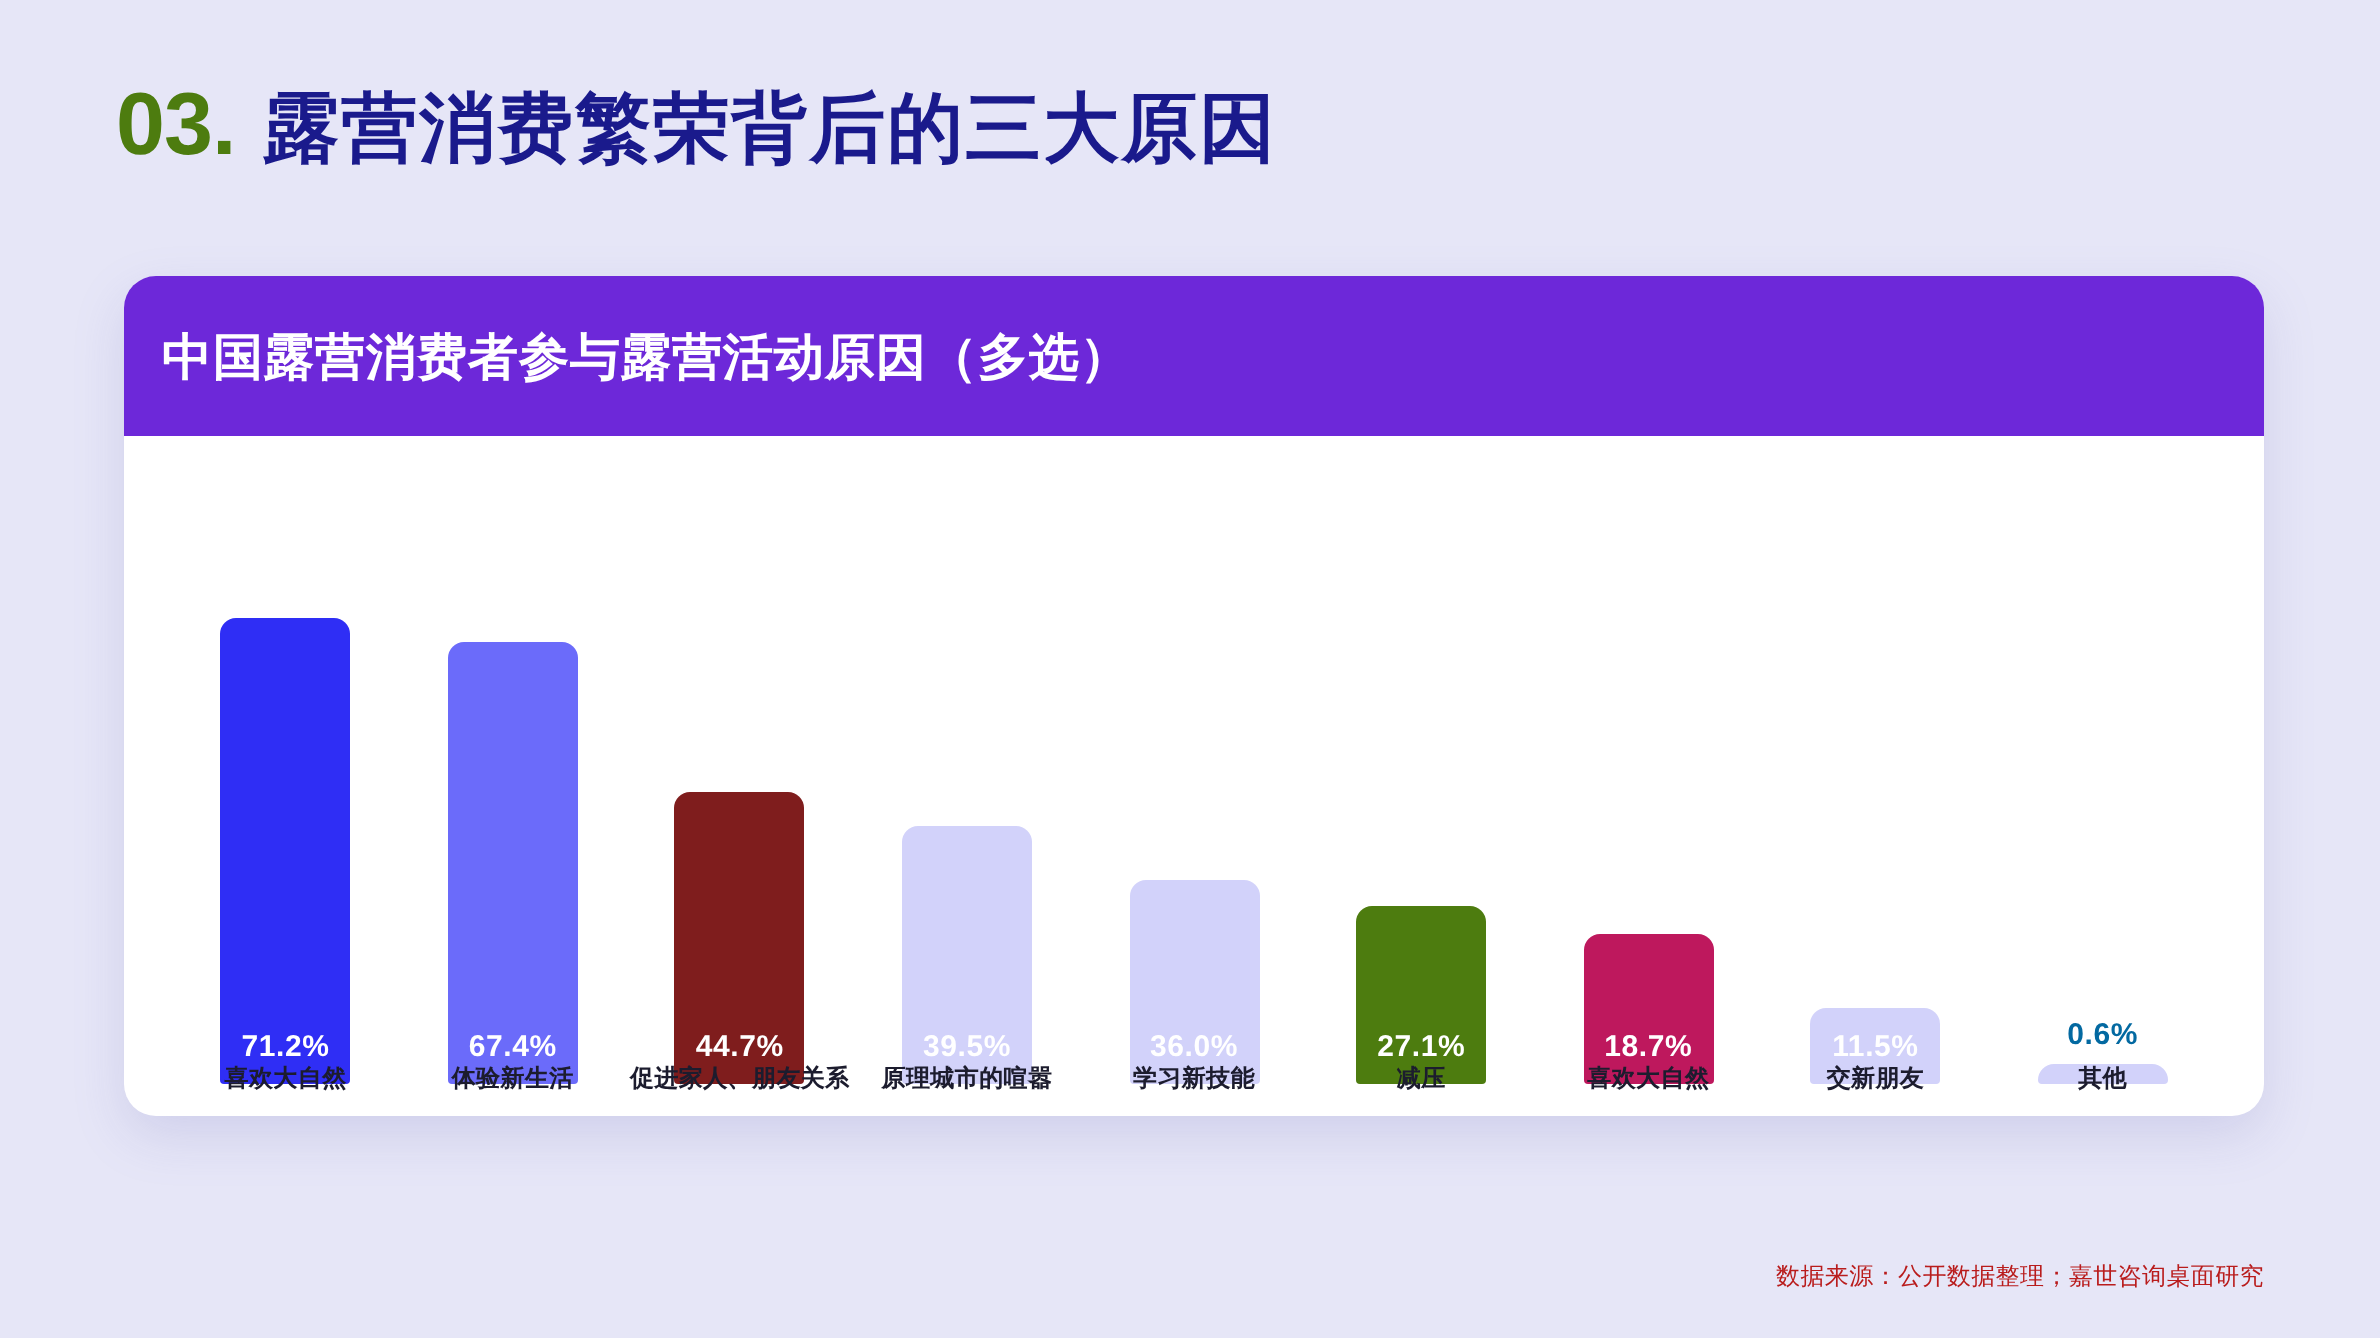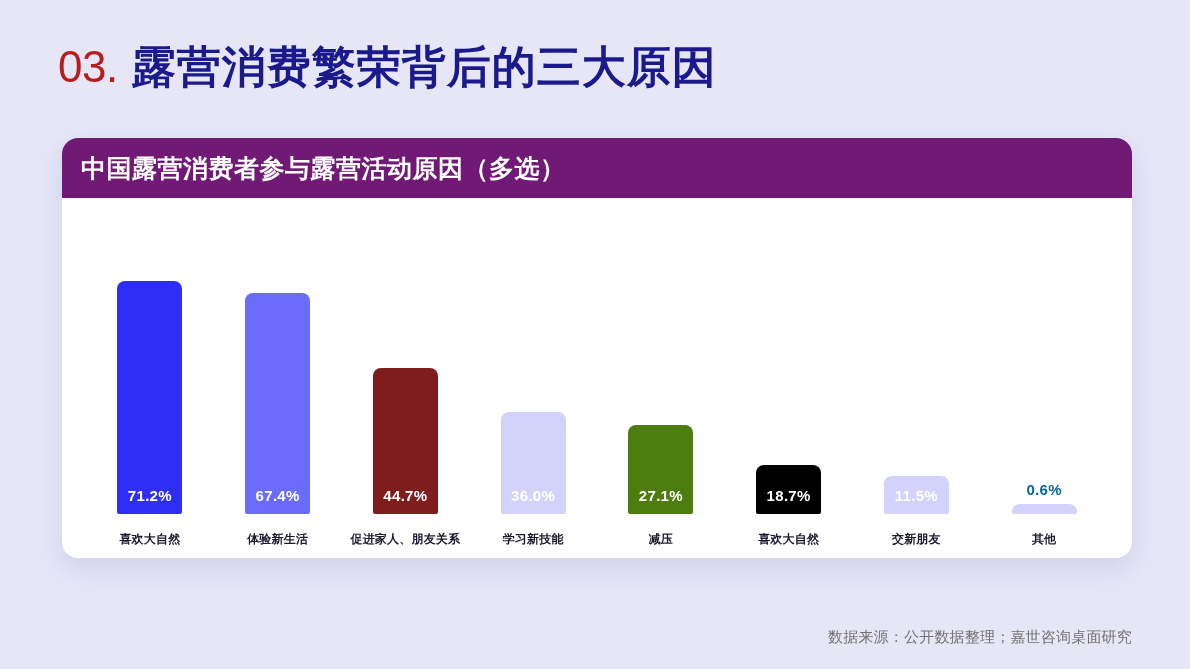--- a/index.html
+++ b/index.html
@@ -21,26 +21,26 @@
     position: absolute;
     left: 58px;
     top: 38px;
     display: flex;
     align-items: baseline;
     gap: 14px;
     white-space: nowrap;
   }
   .slide-number {
     font-size: 44px;
-    font-weight: 400;
-    color: #b91c1c;
+    font-weight: 700;
+    color: #4d7c0f;
     letter-spacing: -0.5px;
   }
   .slide-heading {
-    font-size: 44px;
+    font-size: 38px;
     font-weight: 700;
     color: #1a1a8c;
     letter-spacing: 1px;
   }
 
   
   .card {
     position: absolute;
     left: 62px;
     top: 138px;
@@ -48,22 +48,22 @@
     height: 420px;
     background: #ffffff;
     border-radius: 16px;
     box-shadow: 0 10px 26px rgba(120,120,190,0.20);
     overflow: hidden;
     display: flex;
     flex-direction: column;
   }
 
   .card-header {
-    height: 60px;
-    background: #701a75;
+    height: 80px;
+    background: #6d28d9;
     display: flex;
     align-items: center;
     padding-left: 19px;
     flex: 0 0 auto;
   }
   .card-header-title {
     color: #ffffff;
     font-size: 25px;
     font-weight: 700;
     letter-spacing: 0.5px;
@@ -98,21 +98,21 @@
     position: relative;
   }
 
   .bar-outer {
     width: 100%;
     height: 100%;
     display: flex;
     flex-direction: column;
     justify-content: flex-end;
     align-items: center;
-    padding-bottom: 44px;
+    padding-bottom: 16px;
   }
 
   .bar {
     width: 65px;
     border-radius: 8px 8px 2px 2px;
     position: relative;
     display: flex;
     align-items: flex-end;
     justify-content: center;
   }
@@ -144,22 +144,22 @@
     color: #1c1c2e;
     white-space: nowrap;
     letter-spacing: 0.2px;
   }
 
   
   .source-note {
     position: absolute;
     right: 58px;
     bottom: 22px;
-    font-size: 15px;
-    color: #737373;
+    font-size: 12px;
+    color: #b91c1c;
     letter-spacing: 0.2px;
     white-space: nowrap;
   }
 </style>
 </head>
 <body>
 
 <div class="slide-title">
   <span class="slide-number">03.</span>
   <span class="slide-heading">露营消费繁荣背后的三大原因</span>
@@ -190,37 +190,45 @@
         <div class="bar-group">
           <div class="bar-outer">
             <div class="bar" style="background: #7f1d1d; height: 146.393px;">
               <span class="bar-value">44.7%</span>
             </div>
           </div>
           <span class="bar-label">促进家人、朋友关系</span>
         </div>
         <div class="bar-group">
           <div class="bar-outer">
+            <div class="bar" style="background: rgb(210, 210, 250); height: 129.363px;">
+              <span class="bar-value">39.5%</span>
+            </div>
+          </div>
+          <span class="bar-label">原理城市的喧嚣</span>
+        </div>
+        <div class="bar-group">
+          <div class="bar-outer">
             <div class="bar" style="background: rgb(210, 210, 250); height: 102px;">
               <span class="bar-value">36.0%</span>
             </div>
           </div>
           <span class="bar-label">学习新技能</span>
         </div>
         <div class="bar-group">
           <div class="bar-outer">
             <div class="bar" style="background: #4d7c0f; height: 88.7525px;">
               <span class="bar-value">27.1%</span>
             </div>
           </div>
           <span class="bar-label">减压</span>
         </div>
         <div class="bar-group">
           <div class="bar-outer">
-            <div class="bar" style="background: #000000; height: 49px;">
+            <div class="bar" style="background: #be185d; height: 75px;">
               <span class="bar-value">18.7%</span>
             </div>
           </div>
           <span class="bar-label">喜欢大自然</span>
         </div>
         <div class="bar-group">
           <div class="bar-outer">
             <div class="bar" style="background: rgb(210, 210, 250); height: 37.6625px;">
               <span class="bar-value">11.5%</span>
             </div>

